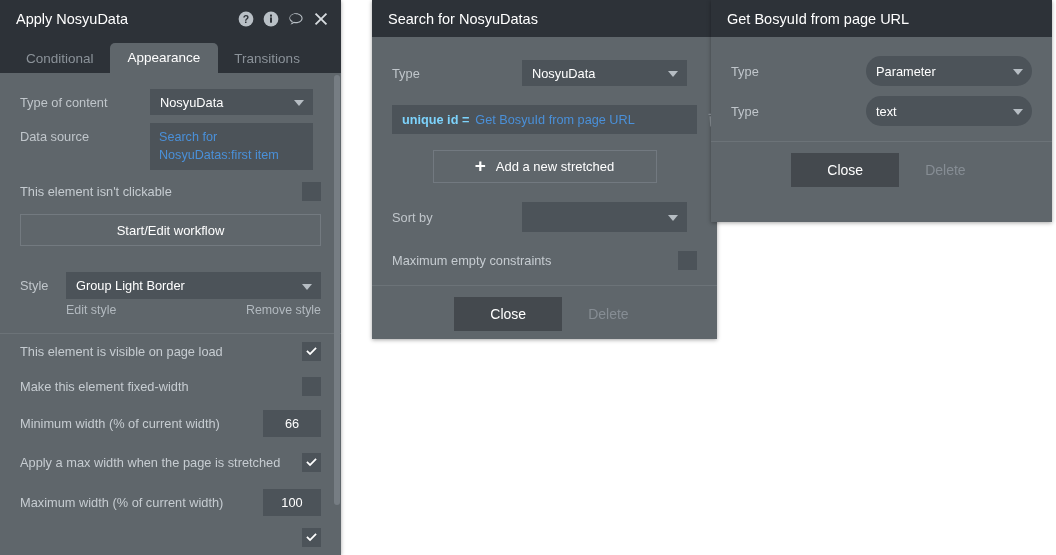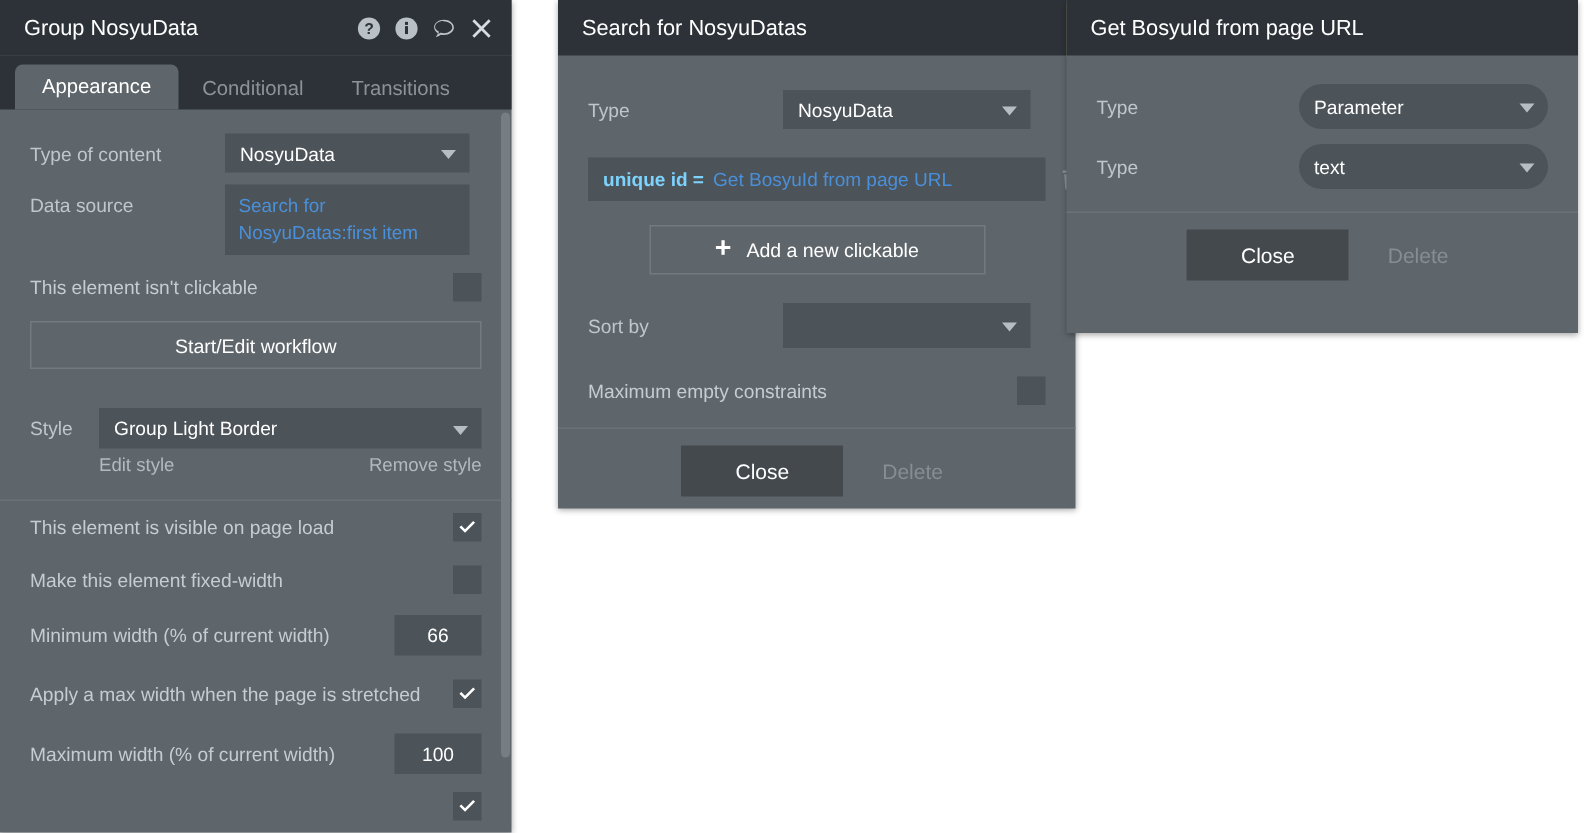--- a/index.html
+++ b/index.html
@@ -320,43 +320,43 @@
   .p3-field { width: 167px; }
   .p3-row { height: 40px; }
   .field.tall { height: 30px; border-radius: 15px; }
 </style>
 </head>
 <body>
 
 <div class="panel" id="panel1">
 
   <div class="panel-header">
-    <div class="panel-title">Group NosyuData</div>
+    <div class="panel-title">Apply NosyuData</div>
     <div class="header-icons">
       <svg class="hicon" viewBox="0 0 16 16">
           <circle cx="8" cy="8" r="7.4"></circle>
           <text x="8" y="11.6" text-anchor="middle" font-size="10.5" font-family="Liberation Sans, sans-serif" font-weight="bold" fill="#2d3238">?</text>
         </svg>
       <svg class="hicon" viewBox="0 0 16 16">
           <circle cx="8" cy="8" r="7.4"></circle>
           <rect x="7" y="6.4" width="2" height="5.3" fill="#2d3238"></rect>
           <rect x="7" y="3.6" width="2" height="2" fill="#2d3238"></rect>
         </svg>
       <svg class="hicon" viewBox="0 0 16 16">
           <path d="M8 2.2c-3.6 0-6.6 2.2-6.6 5 0 1.6 1 3 2.5 3.9-.15 1-.8 1.9-1.5 2.5 1.3-.15 2.6-.7 3.5-1.5.65.15 1.35.2 2.1.2 3.6 0 6.6-2.2 6.6-5s-3-5.1-6.6-5.1zm0 1.1c3.1 0 5.5 1.8 5.5 3.9s-2.4 3.9-5.5 3.9c-.7 0-1.4-.1-2-.25l-.35-.1-.3.25c-.35.3-.75.55-1.2.75.2-.4.35-.8.4-1.25l.07-.5-.45-.25c-1.3-.7-2.1-1.75-2.1-2.8 0-2.1 2.4-3.9 5.5-3.9z"></path>
         </svg>
       <svg class="hicon close" viewBox="0 0 16 16">
           <path d="M3.2 1.9L1.9 3.2 6.7 8l-4.8 4.8 1.3 1.3L8 9.3l4.8 4.8 1.3-1.3L9.3 8l4.8-4.8-1.3-1.3L8 6.7z"></path>
         </svg>
     </div>
   </div>
 
   <div class="tabs">
+    <div class="tab">Conditional</div>
     <div class="tab active">Appearance</div>
-    <div class="tab">Conditional</div>
     <div class="tab">Transitions</div>
   </div>
 
   <div class="body" id="p1-body">
 
     <div class="row p1-row">
       <div class="row-label p1-label">Type of content</div>
       <div class="field select p1-field">
         <span>NosyuData</span>
         <i class="caret"></i>
@@ -466,21 +466,21 @@
     <div class="constraint">
       <span class="ckey">unique id =</span>
       <span class="cval">Get BosyuId from page URL</span>
       <svg class="trash" viewBox="0 0 14 16">
         <path d="M5 0.6h4l.5 1.2h3.3v1.5H1.2V1.8h3.3zM2.2 4.4h9.6l-.7 10.2c-.03.6-.5 1-1.05 1H3.95c-.55 0-1.02-.4-1.05-1zM4.6 6.2v7.6h1.1V6.2zm3.7 0v7.6h1.1V6.2z"></path>
       </svg>
     </div>
 
     <div class="addbtn">
       <span class="plus">+</span>
-      <span>Add a new clickable</span>
+      <span>Add a new stretched</span>
     </div>
 
     <div class="row" style="height:52px;margin-top:8px;">
       <div class="row-label p2-label">Sort by</div>
       <div class="field select p2-field" style="height:30px;">
         <span></span>
         <i class="caret"></i>
       </div>
     </div>
 

